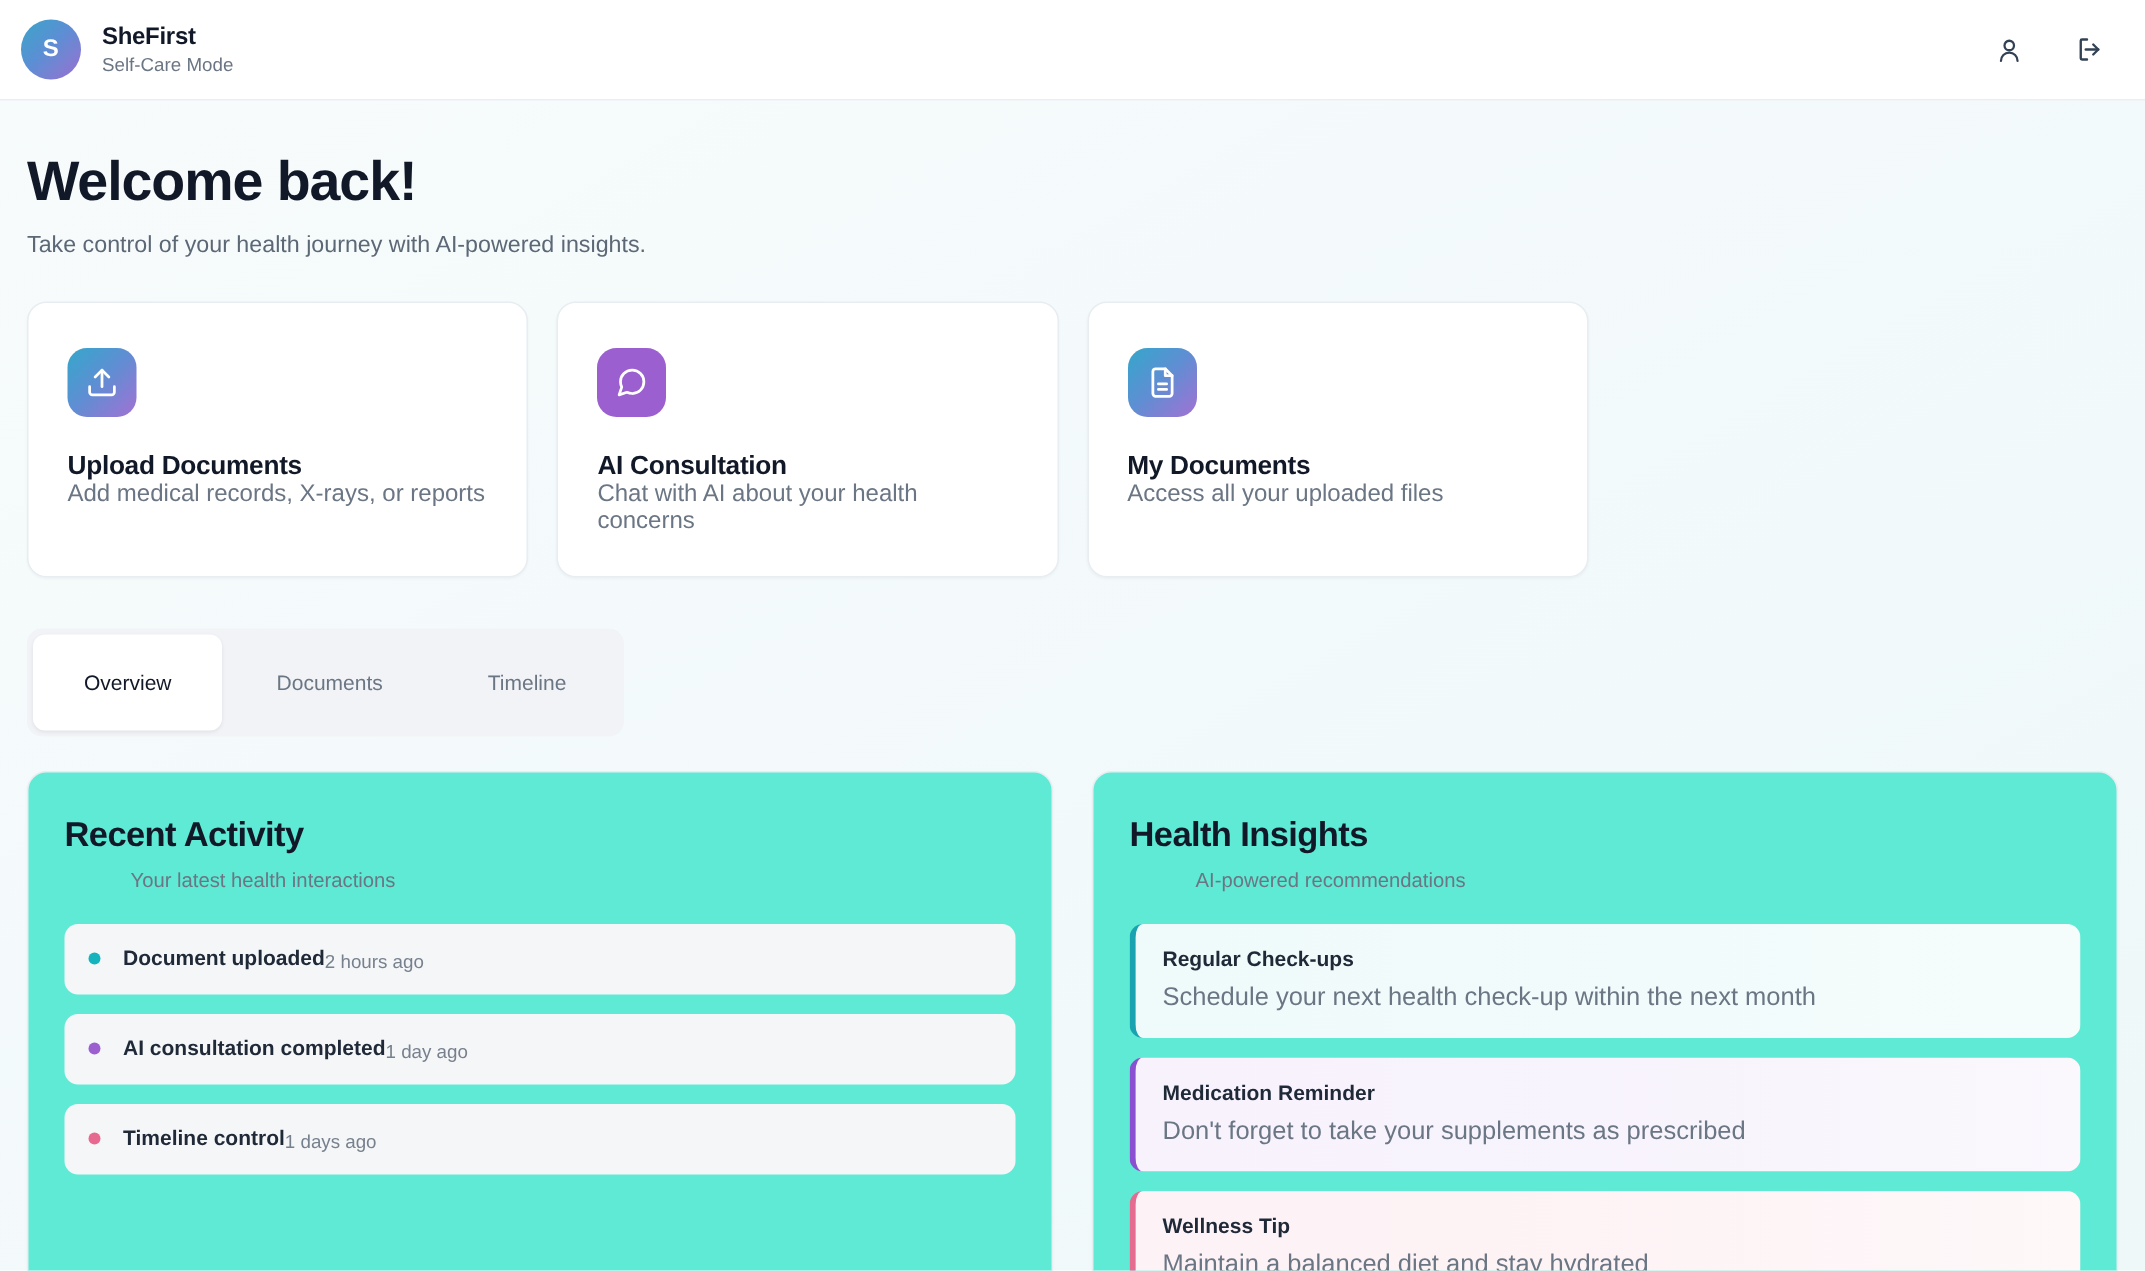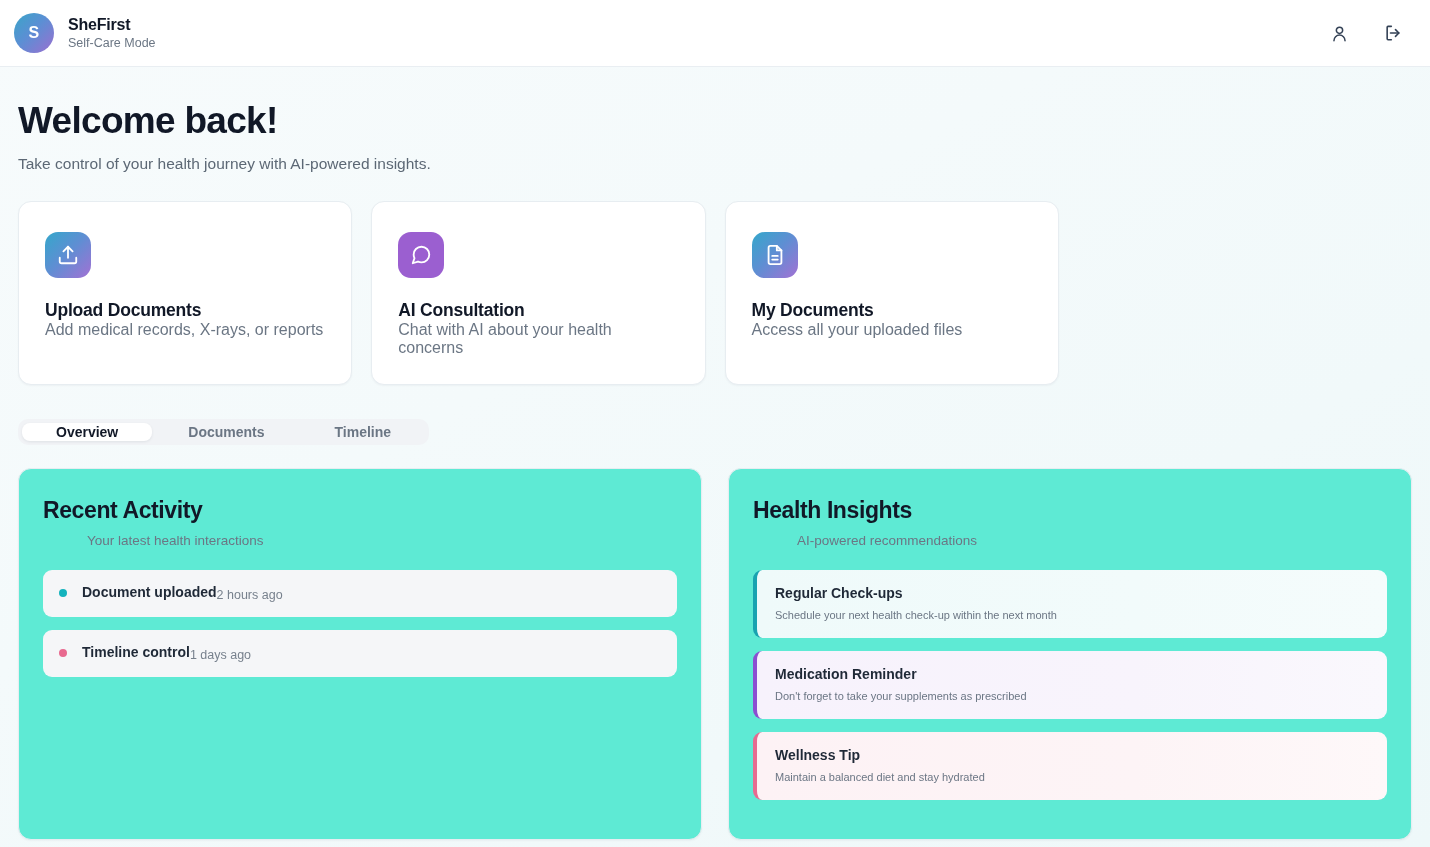--- a/index.html
+++ b/index.html
@@ -128,24 +128,24 @@
   
   .tabs {
     margin-top: 34px;
     display: inline-flex;
     background: #f1f3f6;
     border-radius: 10px;
     padding: 4px;
     gap: 2px;
   }
   .tab {
-    padding: 1px 34px;
+    padding: 24px 34px;
     border-radius: 8px;
     font-size: 14px;
-    font-weight: 700;
+    font-weight: 400;
     color: #6b7684;
     cursor: pointer;
     border: none;
     background: transparent;
     font-family: inherit;
   }
   .tab.active {
     background: #ffffff;
     color: #111827;
     box-shadow: 0 1px 3px rgba(16,24,40,.08);
@@ -216,21 +216,21 @@
     margin-bottom: 13px;
     cursor: pointer;
   }
   .insight-title {
     font-size: 14px;
     font-weight: 700;
     color: #1f2937;
   }
   .insight-desc {
     margin-top: 8px;
-    font-size: 11px;
+    font-size: 17px;
     color: #6b7684;
   }
   .insight-teal {
     border-left-color: #19a3b0;
     background: linear-gradient(90deg, #effafa 0%, #f2fbfb 60%, #f5fcfc 100%);
   }
   .insight-purple {
     border-left-color: #8b4fd1;
     background: linear-gradient(90deg, #f7f2fc 0%, #f8f4fc 60%, #faf8fd 100%);
   }
@@ -330,20 +330,27 @@
       <div class="panel-body">
 
         <div class="activity-item">
           <span class="dot" style="background: rgb(20, 179, 189);"></span>
           <span class="activity-text">
             <span class="activity-label">Document uploaded</span>
             <span class="activity-time">2 hours ago</span>
           </span>
         </div>
 
+        <div class="activity-item">
+          <span class="dot" style="background: rgb(155, 95, 208);"></span>
+          <span class="activity-text">
+            <span class="activity-label">AI consultation completed</span>
+            <span class="activity-time">1 day ago</span>
+          </span>
+        </div>
 
         <div class="activity-item">
           <span class="dot" style="background: rgb(232, 105, 143);"></span>
           <span class="activity-text">
             <span class="activity-label">Timeline control</span>
             <span class="activity-time">1 days ago</span>
           </span>
         </div>
 
       </div>

